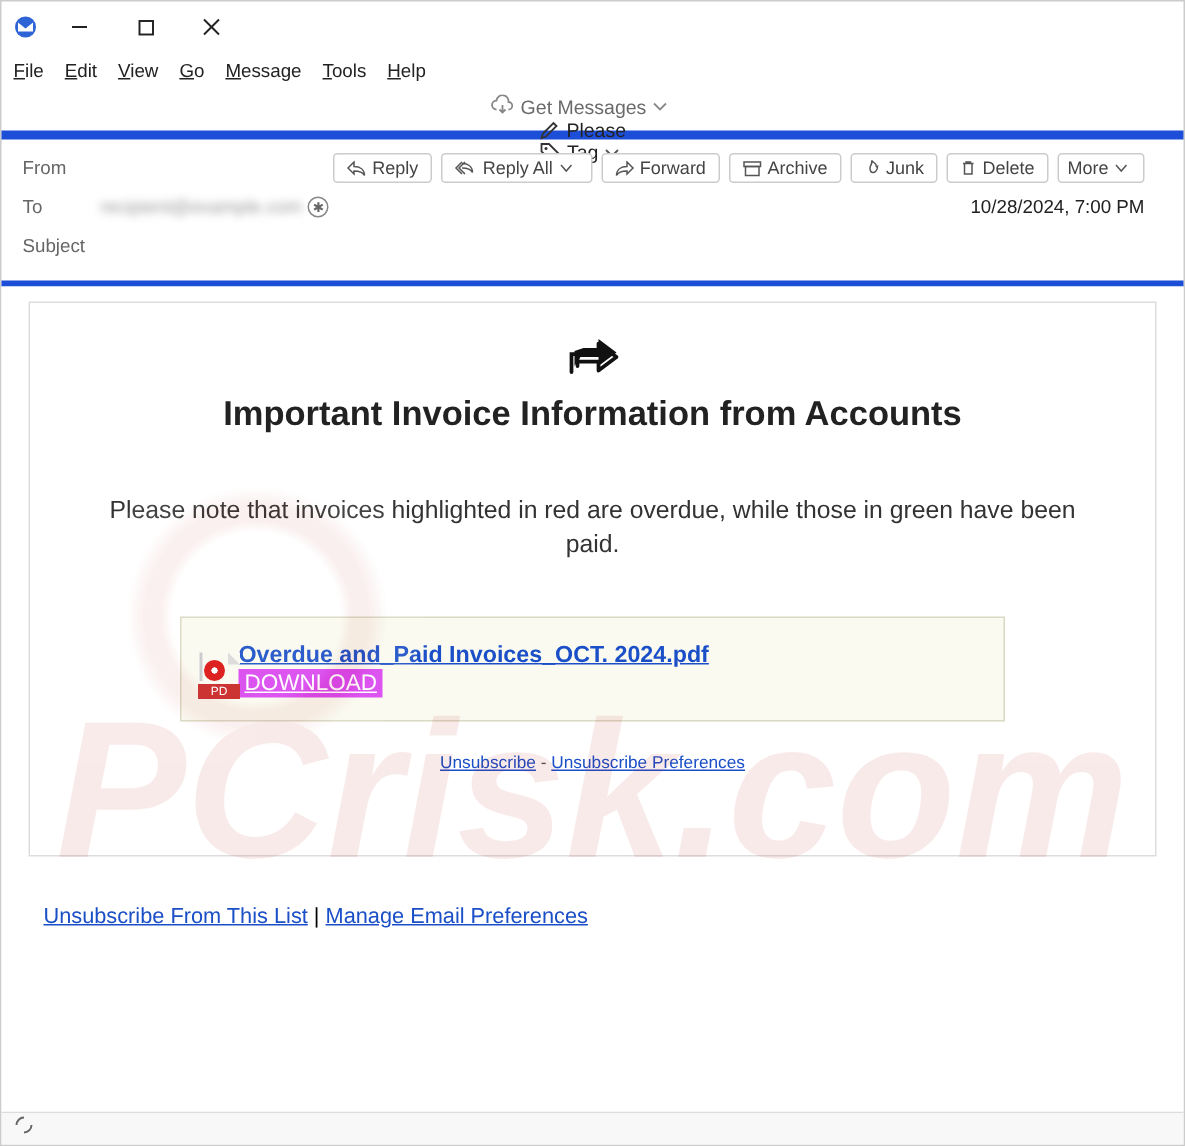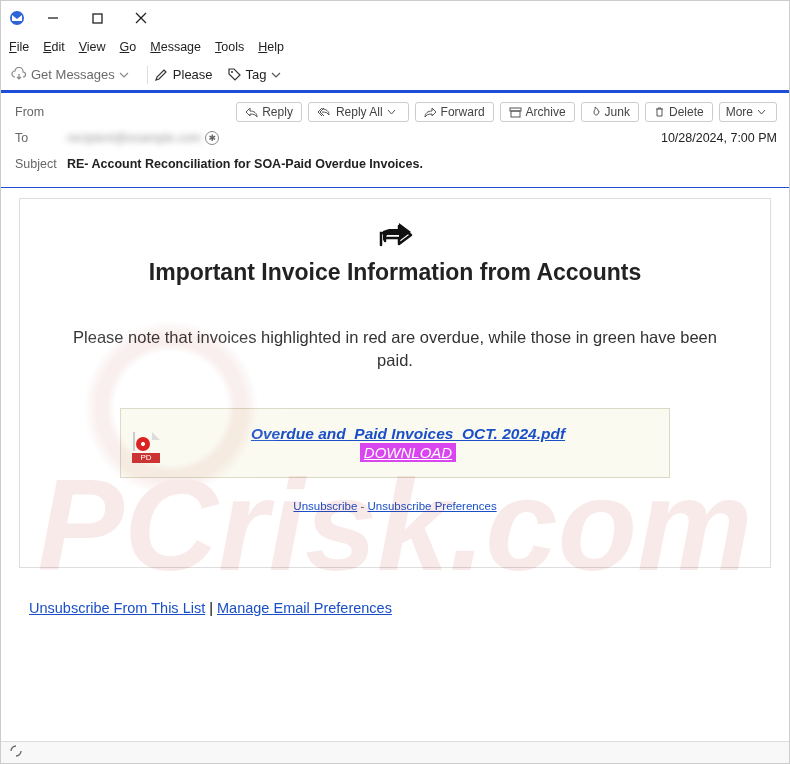--- a/index.html
+++ b/index.html
@@ -5,25 +5,25 @@
 * { margin: 0; padding: 0; box-sizing: border-box; font-family: "Segoe UI", Tahoma, sans-serif; }
 body { background: #fff; width: 790px; height: 764px; overflow: hidden; position: relative; }
 .window { width: 100%; height: 100%; display: flex; flex-direction: column; border: 1px solid #ccc; }
 .titlebar { display: flex; align-items: center; padding: 6px 8px; height: 34px; }
 .titlebar .icon { margin-right: 6px; display: inline-flex; }
 .titlebar .title { font-size: 12px; color: #222; flex: 1; }
 .winbtn { width: 44px; height: 30px; display: inline-flex; align-items: center; justify-content: center; cursor: pointer; }
 .menubar { display: flex; padding: 2px 8px; height: 24px; align-items: center; font-size: 12.5px; color: #222; }
 .menubar span { margin-right: 14px; cursor: pointer; }
 .menubar span u { text-decoration: underline; }
-.toolbar { display: flex; align-items: center; padding: 4px 10px; height: 34px; border-bottom: 3px solid #1d4ed8; }
+.toolbar { display: flex; align-items: center; padding: 4px 10px; height: 34px; border-bottom: 6px solid #1d4ed8; flex-direction: column; }
 .tbtn { display: inline-flex; align-items: center; margin-right: 14px; color: #6a6a6a; font-size: 13px; cursor: pointer; }
 .tbtn svg { margin-right: 4px; }
 .tvsep { width: 1px; height: 18px; background: #ddd; margin: 0 6px 0 0; }
-.headers { padding: 6px 12px 10px 14px; border-bottom: 1px solid #1d4ed8; }
+.headers { padding: 6px 26px 10px 14px; border-bottom: 4px solid #1d4ed8; }
 .hrow { display: flex; align-items: center; font-size: 12.5px; min-height: 26px; }
 .hlabel { width: 52px; color: #666; }
 .hval { color: #222; }
 .hrow.from { align-items:center; }
 .actions { display:flex; align-items:center; margin-left:auto; gap:6px; }
 .pillbtn { border:1px solid #ccc; border-radius:3px; padding:2px 8px; display:inline-flex; align-items:center; font-size:12px; color:#444; cursor:pointer; background:#fff;justify-content:flex-end; }
 .pillbtn svg { margin-right:4px; }
 .pillbtn.more { padding:2px 6px; }
 .date { color:#222; font-size:12.5px; margin-left:auto; }
 .subjrow .hval { font-weight:600; }
@@ -32,21 +32,21 @@
 .mailcard { border:1px solid #ddd; margin: 0 4px; padding: 14px 10px 24px; height: 370px; }
 .shareicon { display:flex; justify-content:center; margin-top:4px; margin-bottom:10px; }
 .mailtitle { text-align:center; font-size:23px; font-weight:600; color:#222; margin: 2px 40px 40px; }
 .mailtext { text-align:center; font-size:16.5px; color:#333; margin:40px 40px 36px; line-height:1.4; }
 .attachbox { border:1px solid #d9d9c5; background:#fafaf0; margin: 8px 90px; padding: 14px 12px 14px 12px; display:flex; align-items:center; }
 .pdf-icon { width:26px; height:30px; margin-top:10px; display:inline-block; position:relative; }
 .pdf-icon .sheet { width:100%; height:100%; background:#fff; border:1px solid #ccc; position:relative;}
 .pdf-icon .tri { position:absolute; right:-1px; top:-1px; width:0; height:0; border-left:8px solid #ddd; border-top:8px solid #fafaf0;}
 .pdf-icon .logo { position:absolute; top:4px; left:3px; width:14px; height:14px; border-radius:50%; background:radial-gradient(circle,#fff 20%, #d22 22%); }
 .pdf-icon .band { position:absolute; bottom:0; left:-1px; right:-1px; background:#c33; color:#fff; font-size:8px; text-align:center; line-height:10px; height:10px; }
-.attachtext { flex:1; text-align:center;font-style:italic; }
+.attachtext { flex:1; text-align:left; }
 .attachlink { color:#1a4fc7; text-decoration:underline; font-weight:600; font-size:15.5px; }
 .dlbtn { display:inline-block; background:#d946ef; color:#fff; text-decoration:underline; font-size:15px; font-weight:500; padding:1px 4px; margin-top:0; }
 .unsubrow { text-align:center; margin-top:22px; font-size:11.5px; color:#555;}
 .unsubrow a { color:#1a4fc7; text-decoration:underline; cursor:pointer;}
 .footerlinks { padding: 4px 14px 10px; font-size:14.5px; }
 .footerlinks a { color:#1a4fc7; text-decoration:underline; cursor:pointer;}
 .statusbar { height:22px; border-top:1px solid #ddd; display:flex; align-items:center; padding:0 8px; background:#f8f8f8;}
 .blur { filter: blur(3px); color:#999; }
 .watermark { position:absolute; inset:0; pointer-events:none; display:flex; align-items:center; justify-content:center; opacity:0.08; }
 .watermark span { font-size:130px; font-style:italic; font-weight:700; color:#b00; transform: translateY(60px); }
@@ -176,21 +176,20 @@
       </div>
     </div>
     <div class="hrow">
       <span class="hlabel">To</span>
       <span class="hval blur">recipient@example.com</span>
       <span class="badgecircle">✱</span>
       <span class="date">10/28/2024, 7:00 PM</span>
     </div>
     <div class="hrow subjrow">
       <span class="hlabel">Subject</span>
-      <span class="hval">RE- Account Reconciliation for SOA-Paid Overdue Invoices.</span>
     </div>
   </div>
 
   <div class="body">
     <div class="watermark">
       <div class="wmcircle"></div>
       <span>PCrisk.com</span>
     </div>
     <div class="mailcard">
       <div class="shareicon">

